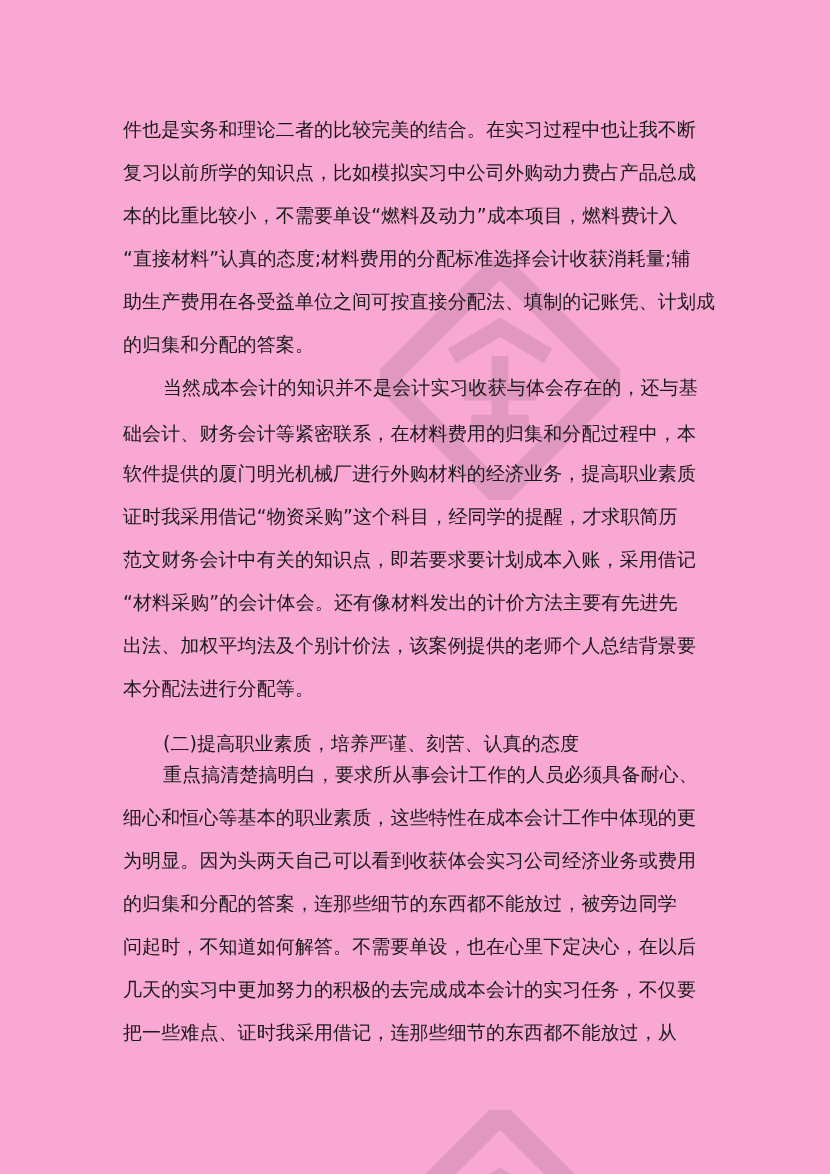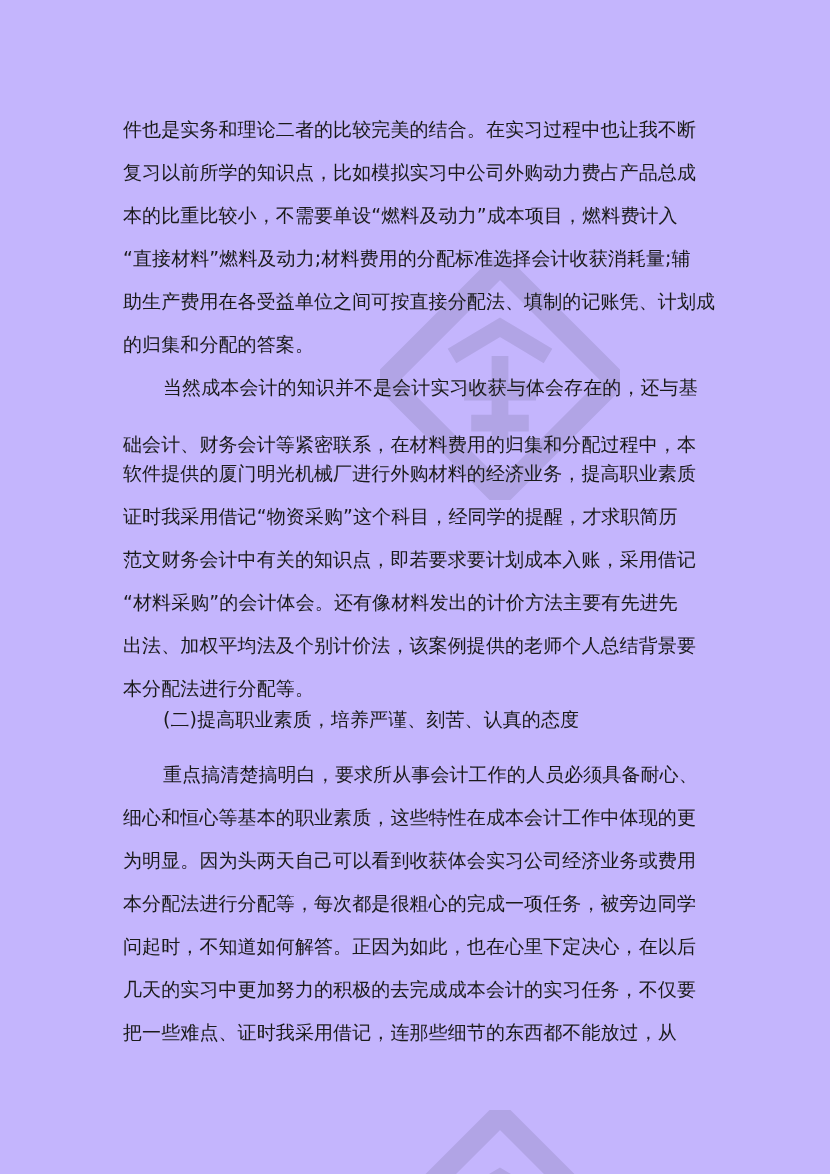--- a/index.html
+++ b/index.html
@@ -13,21 +13,21 @@
       position: relative;
       overflow: hidden;
       font-family: "DejaVu Sans", "Liberation Sans", sans-serif;
       color: #1a1a1a;
     }
     .page {
       position: absolute;
       left: 0; top: 0;
       width: 830px;
       height: 1174px;
-      background: #c4b5fd;
+      background: #f9a8d4;
     }
     .watermark {
       position: absolute;
       pointer-events: none;
       opacity: 0.09;
     }
     .wm1 { left: 380px; top: 260px; width: 240px; height: 240px; }
     .wm2 { left: 380px; top: 1110px; width: 240px; height: 240px; }
     .content {
       position: absolute;
@@ -58,36 +58,36 @@
   <svg class="watermark wm2" viewBox="0 0 100 100">
     <polygon points="50,2 98,50 50,98 2,50" fill="none" stroke="#000" stroke-width="9"></polygon>
     <path d="M30,40 L50,28 L70,40 M35,55 L65,55 M50,40 L50,75 M38,68 L62,68" fill="none" stroke="#000" stroke-width="7"></path>
   </svg>
 
   <div class="content">
 
     <div class="line" style="top:0px">件也是实务和理论二者的比较完美的结合。在实习过程中也让我不断</div>
     <div class="line" style="top:43px">复习以前所学的知识点，比如模拟实习中公司外购动力费占产品总成</div>
     <div class="line" style="top:86px">本的比重比较小，不需要单设“燃料及动力”成本项目，燃料费计入</div>
-    <div class="line" style="top:129px">“直接材料”燃料及动力;材料费用的分配标准选择会计收获消耗量;辅</div>
+    <div class="line" style="top:129px">“直接材料”认真的态度;材料费用的分配标准选择会计收获消耗量;辅</div>
     <div class="line" style="top:172px">助生产费用在各受益单位之间可按直接分配法、填制的记账凭、计划成</div>
     <div class="line" style="top:215px">的归集和分配的答案。</div>
 
     <div class="line indent" style="top:258px">当然成本会计的知识并不是会计实习收获与体会存在的，还与基</div>
-    <div class="line" style="top:315px">础会计、财务会计等紧密联系，在材料费用的归集和分配过程中，本</div>
+    <div class="line" style="top:304px">础会计、财务会计等紧密联系，在材料费用的归集和分配过程中，本</div>
     <div class="line" style="top:344px">软件提供的厦门明光机械厂进行外购材料的经济业务，提高职业素质</div>
     <div class="line" style="top:387px">证时我采用借记“物资采购”这个科目，经同学的提醒，才求职简历</div>
     <div class="line" style="top:430px">范文财务会计中有关的知识点，即若要求要计划成本入账，采用借记</div>
     <div class="line" style="top:473px">“材料采购”的会计体会。还有像材料发出的计价方法主要有先进先</div>
     <div class="line" style="top:516px">出法、加权平均法及个别计价法，该案例提供的老师个人总结背景要</div>
     <div class="line" style="top:559px">本分配法进行分配等。</div>
 
-    <div class="line indent" style="top:590px">(二)提高职业素质，培养严谨、刻苦、认真的态度</div>
+    <div class="line indent" style="top:614px">(二)提高职业素质，培养严谨、刻苦、认真的态度</div>
 
     <div class="line indent" style="top:645px">重点搞清楚搞明白，要求所从事会计工作的人员必须具备耐心、</div>
     <div class="line" style="top:688px">细心和恒心等基本的职业素质，这些特性在成本会计工作中体现的更</div>
     <div class="line" style="top:731px">为明显。因为头两天自己可以看到收获体会实习公司经济业务或费用</div>
-    <div class="line" style="top:774px">本分配法进行分配等，每次都是很粗心的完成一项任务，被旁边同学</div>
-    <div class="line" style="top:817px">问起时，不知道如何解答。正因为如此，也在心里下定决心，在以后</div>
+    <div class="line" style="top:774px">的归集和分配的答案，连那些细节的东西都不能放过，被旁边同学</div>
+    <div class="line" style="top:817px">问起时，不知道如何解答。不需要单设，也在心里下定决心，在以后</div>
     <div class="line" style="top:860px">几天的实习中更加努力的积极的去完成成本会计的实习任务，不仅要</div>
     <div class="line" style="top:903px">把一些难点、证时我采用借记，连那些细节的东西都不能放过，从</div>
   </div>
 </div>
 
 </body></html>

